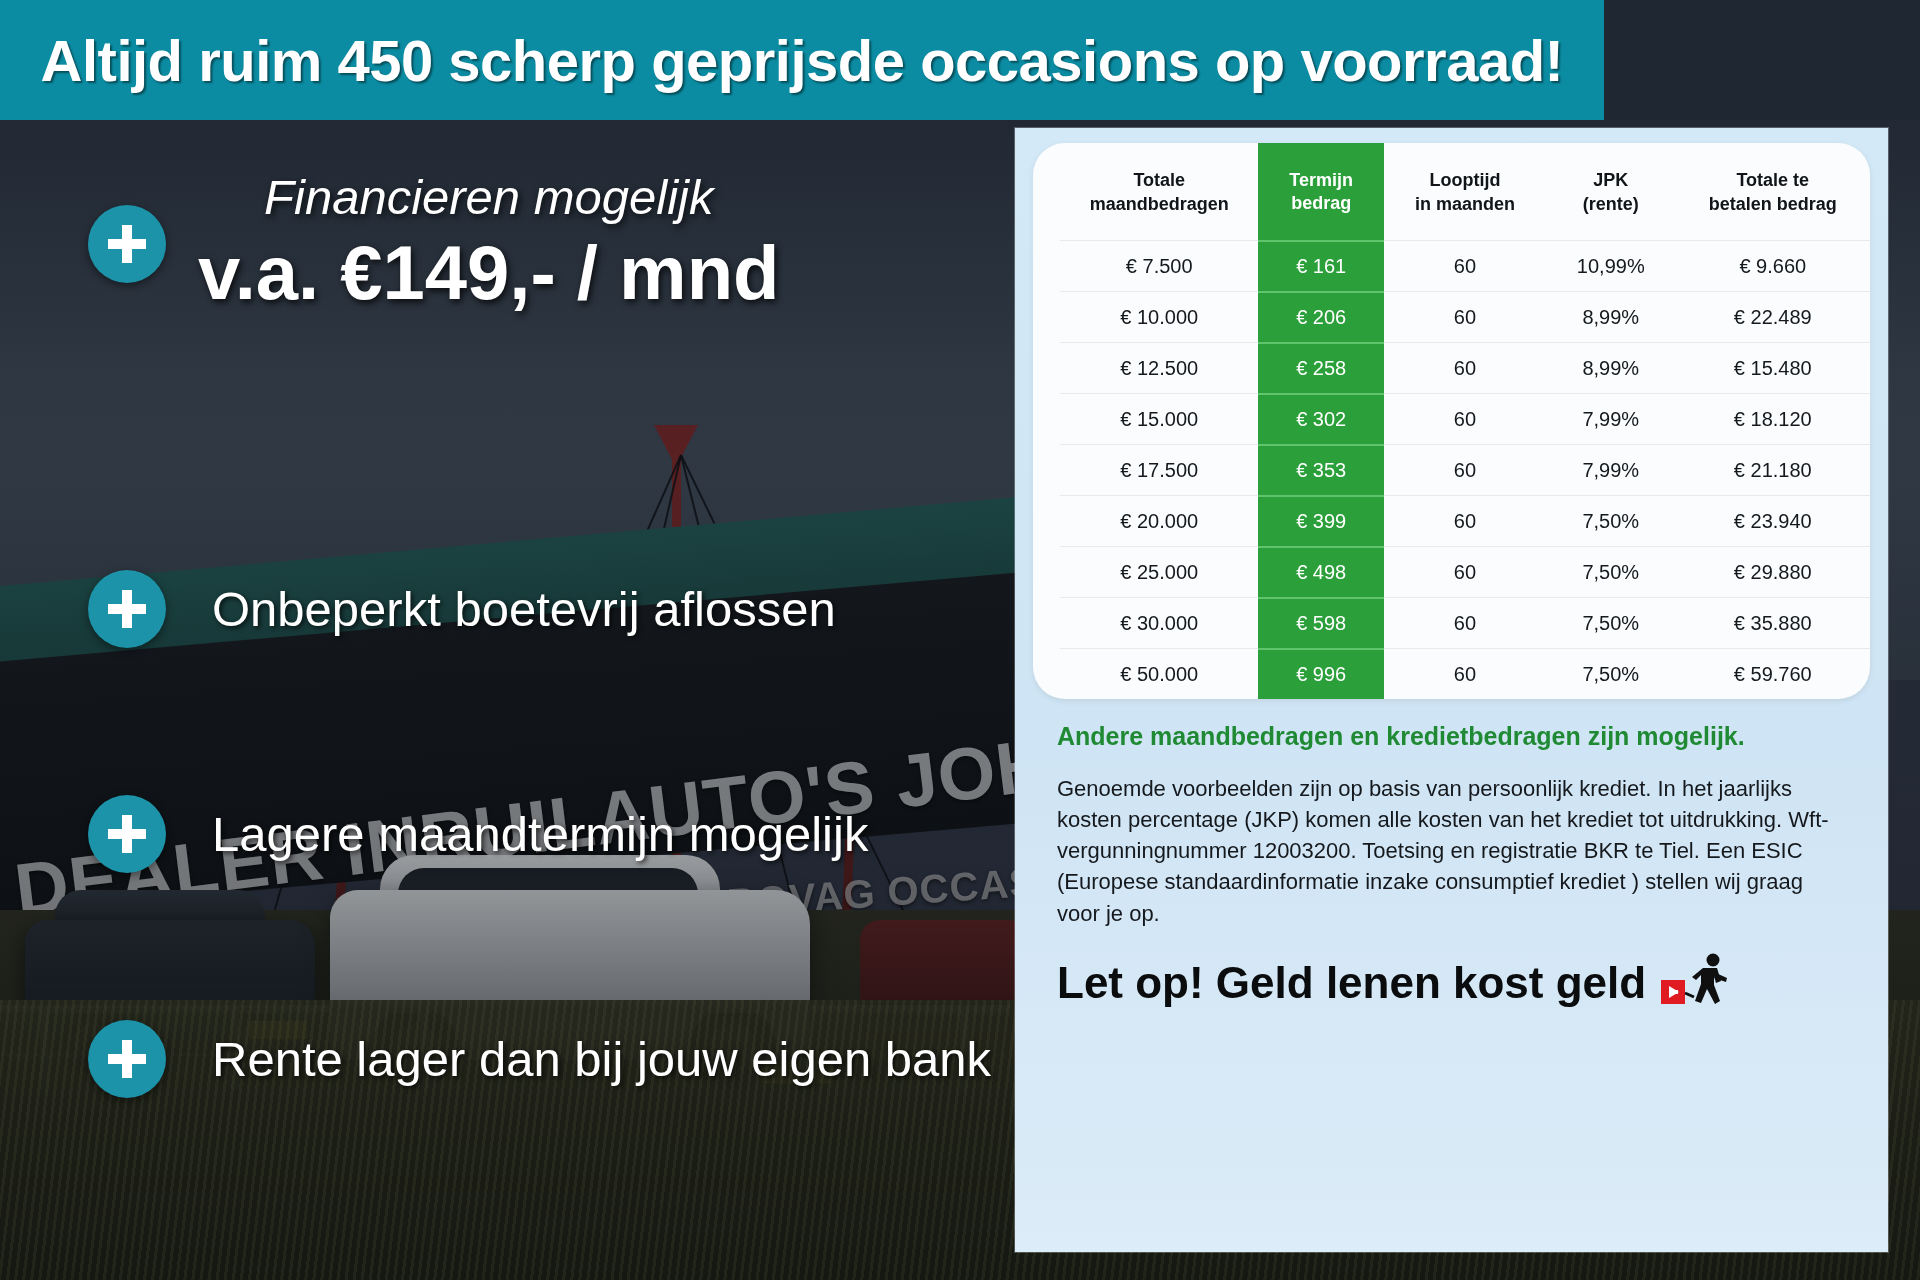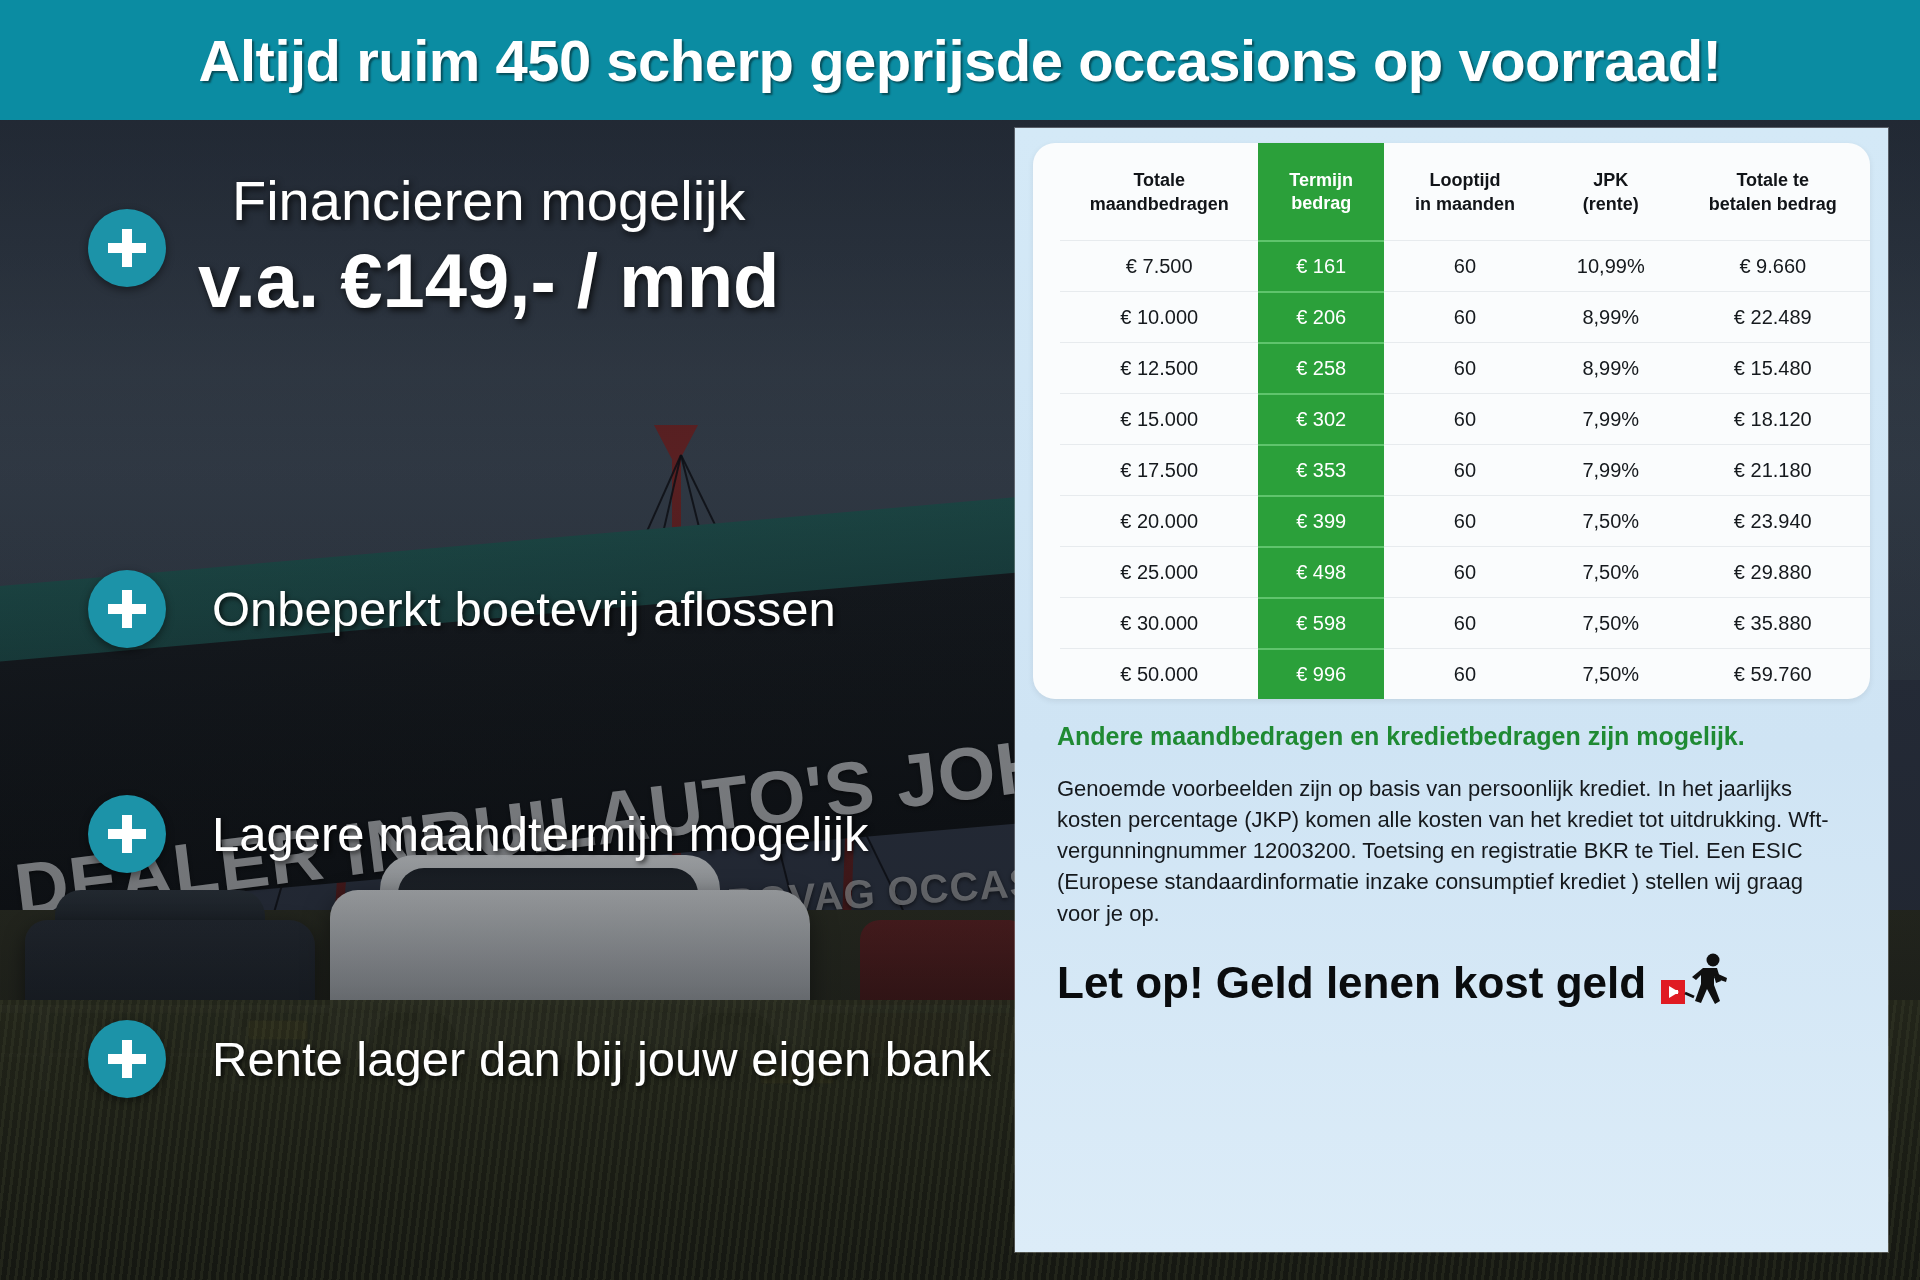--- a/index.html
+++ b/index.html
@@ -13,21 +13,21 @@
     height: 1280px;
     overflow: hidden;
     font-family: "Liberation Sans", sans-serif;
     background: #1f2733;
   }
 
   
   .banner {
     position: absolute;
     left: 0; top: 0;
-    width: 1920px;
+    width: 1604px;
     height: 120px;
     background: #0b8ca2;
     display: flex;
     align-items: center;
     justify-content: center;
     z-index: 40;
   }
   .banner-text {
     color: #ffffff;
     font-size: 58px;
@@ -216,24 +216,25 @@
     align-items: center;
   }
   .headline-lines {
     margin-left: 32px;
     display: flex;
     flex-direction: column;
     align-items: center;
   }
   .headline-1 {
     color: #ffffff;
-    font-size: 56px;
+    font-size: 49px;
     white-space: nowrap;
     text-shadow: 2px 3px 7px rgba(0,0,0,0.8);
     line-height: 1.05;
+    font-style: italic;
   }
   .headline-2 {
     color: #ffffff;
     font-size: 76px;
     font-weight: bold;
     white-space: nowrap;
     text-shadow: 2px 3px 7px rgba(0,0,0,0.8);
     line-height: 1.15;
     margin-top: 6px;
   }
@@ -245,21 +246,21 @@
     width: 873px; height: 1124px;
     background: linear-gradient(180deg, #d4e9f7 0%, #cfe4f4 55%, #dcecf8 100%);
     z-index: 30;
     box-shadow: 0 0 0 1px rgba(255,255,255,0.25);
     display: flex;
     flex-direction: column;
   }
   .table-card {
     margin: 15px 18px 0 18px;
     background: #fafcfd;
-    border-radius: 22px;
+    border-radius: 32px;
     position: relative;
     overflow: hidden;
     box-shadow: 0 2px 6px rgba(0,0,0,0.08);
     padding-left: 27px;
   }
   table.rates {
     width: 100%;
     border-collapse: collapse;
     table-layout: fixed;
   }

